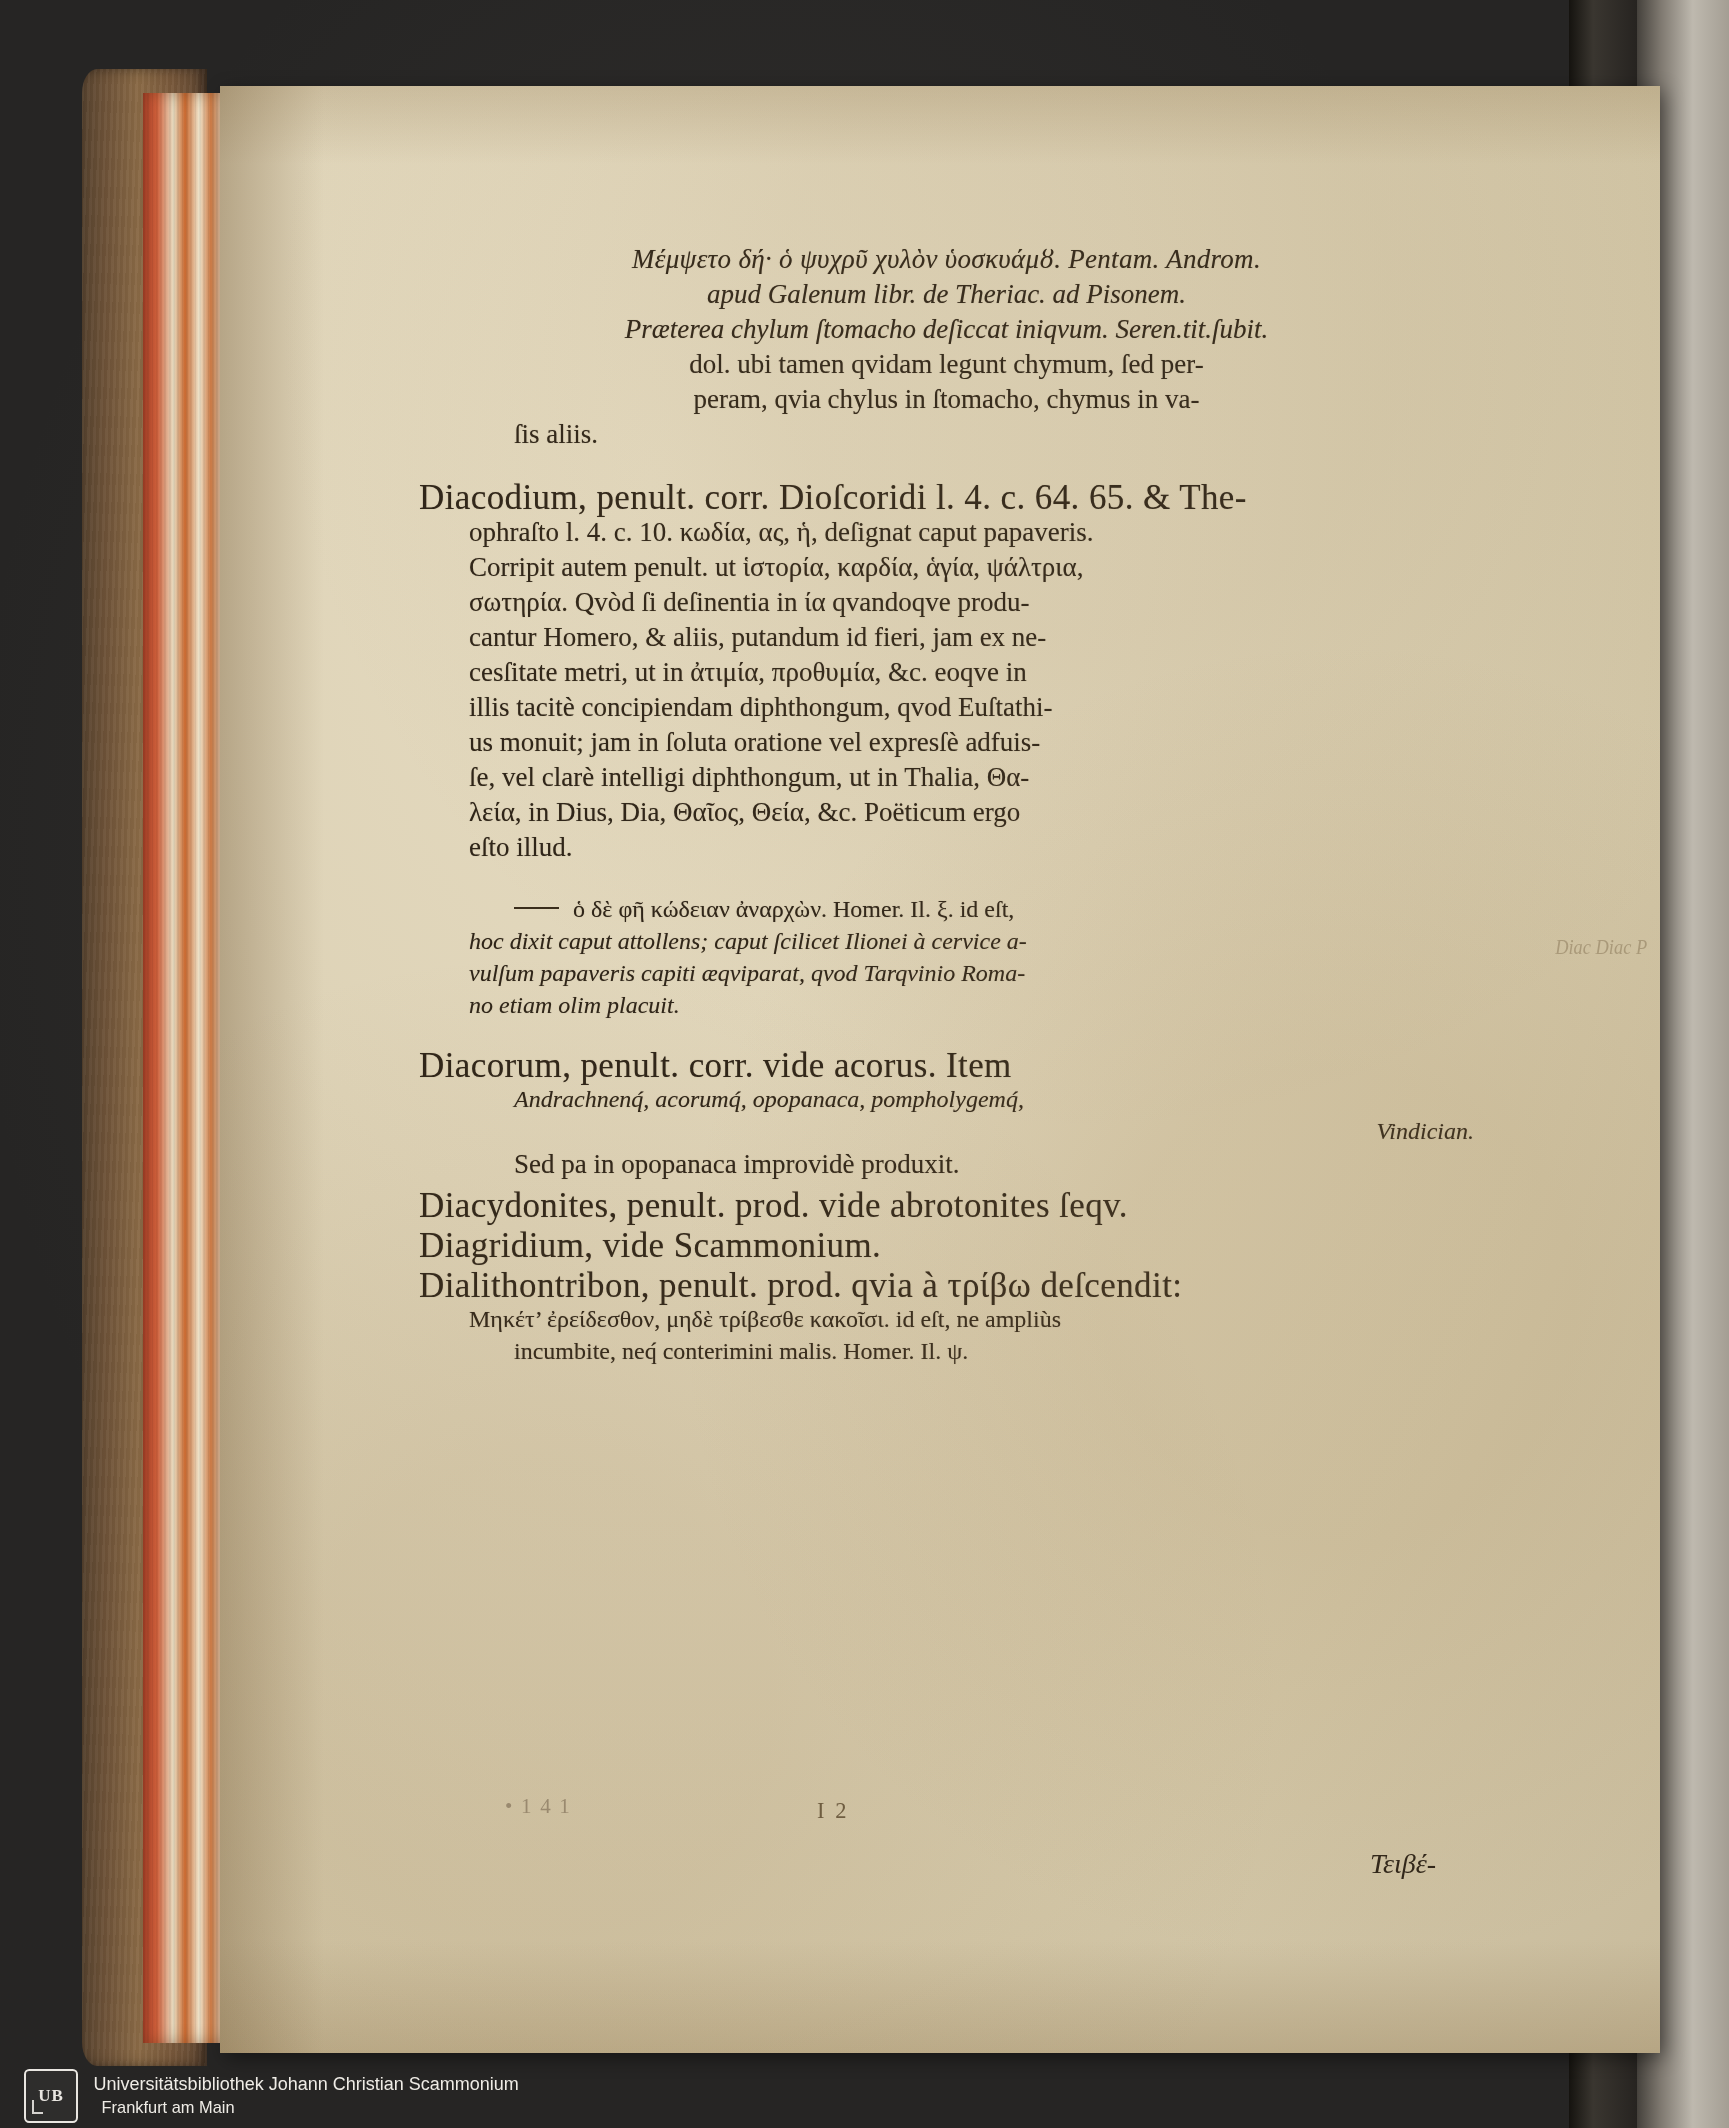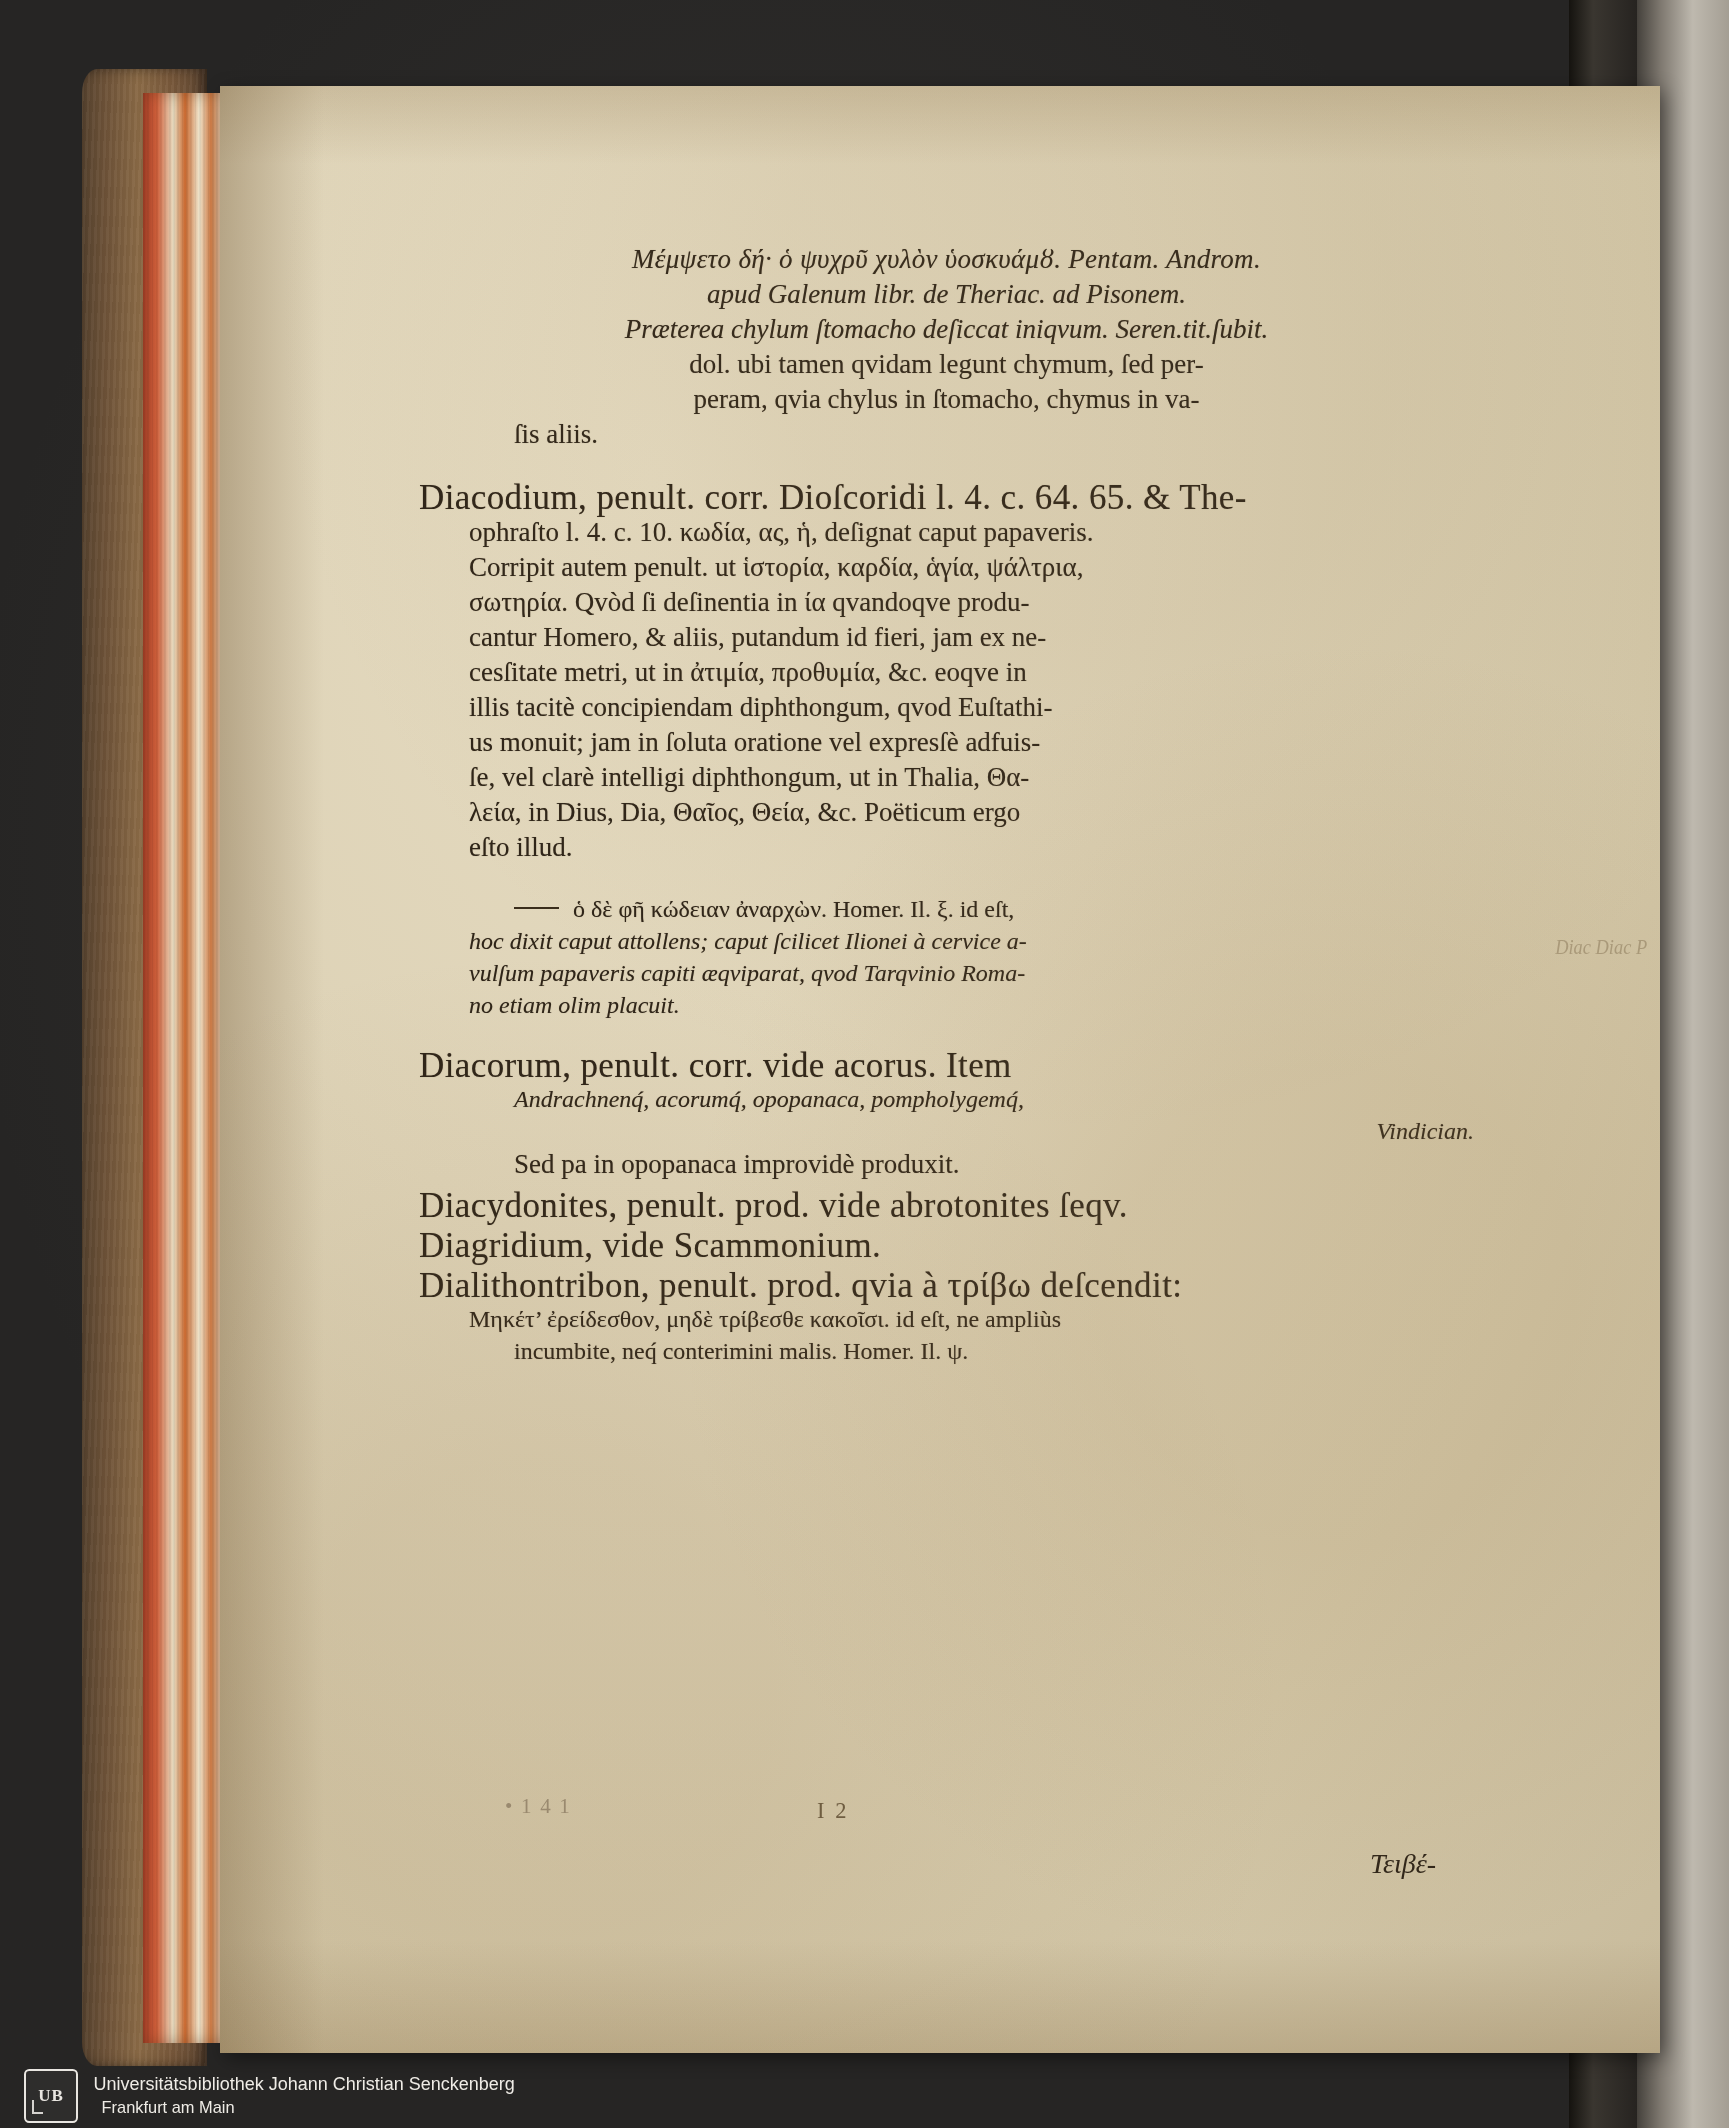--- a/index.html
+++ b/index.html
@@ -341,17 +341,17 @@
 
   </div>
 </div>
 
 <div id="footer-bar">
   <div id="ub-logo">
     <span class="book-glyph"></span>
     <span>UB</span>
   </div>
   <div id="footer-text">
-    <div class="l1">Universitätsbibliothek Johann Christian Senckenberg</div>
+    <div class="l1">Universitätsbibliothek Johann Christian Scammonium</div>
     <div class="l2">Frankfurt am Main</div>
   </div>
 </div>
 
 
 </body></html>

